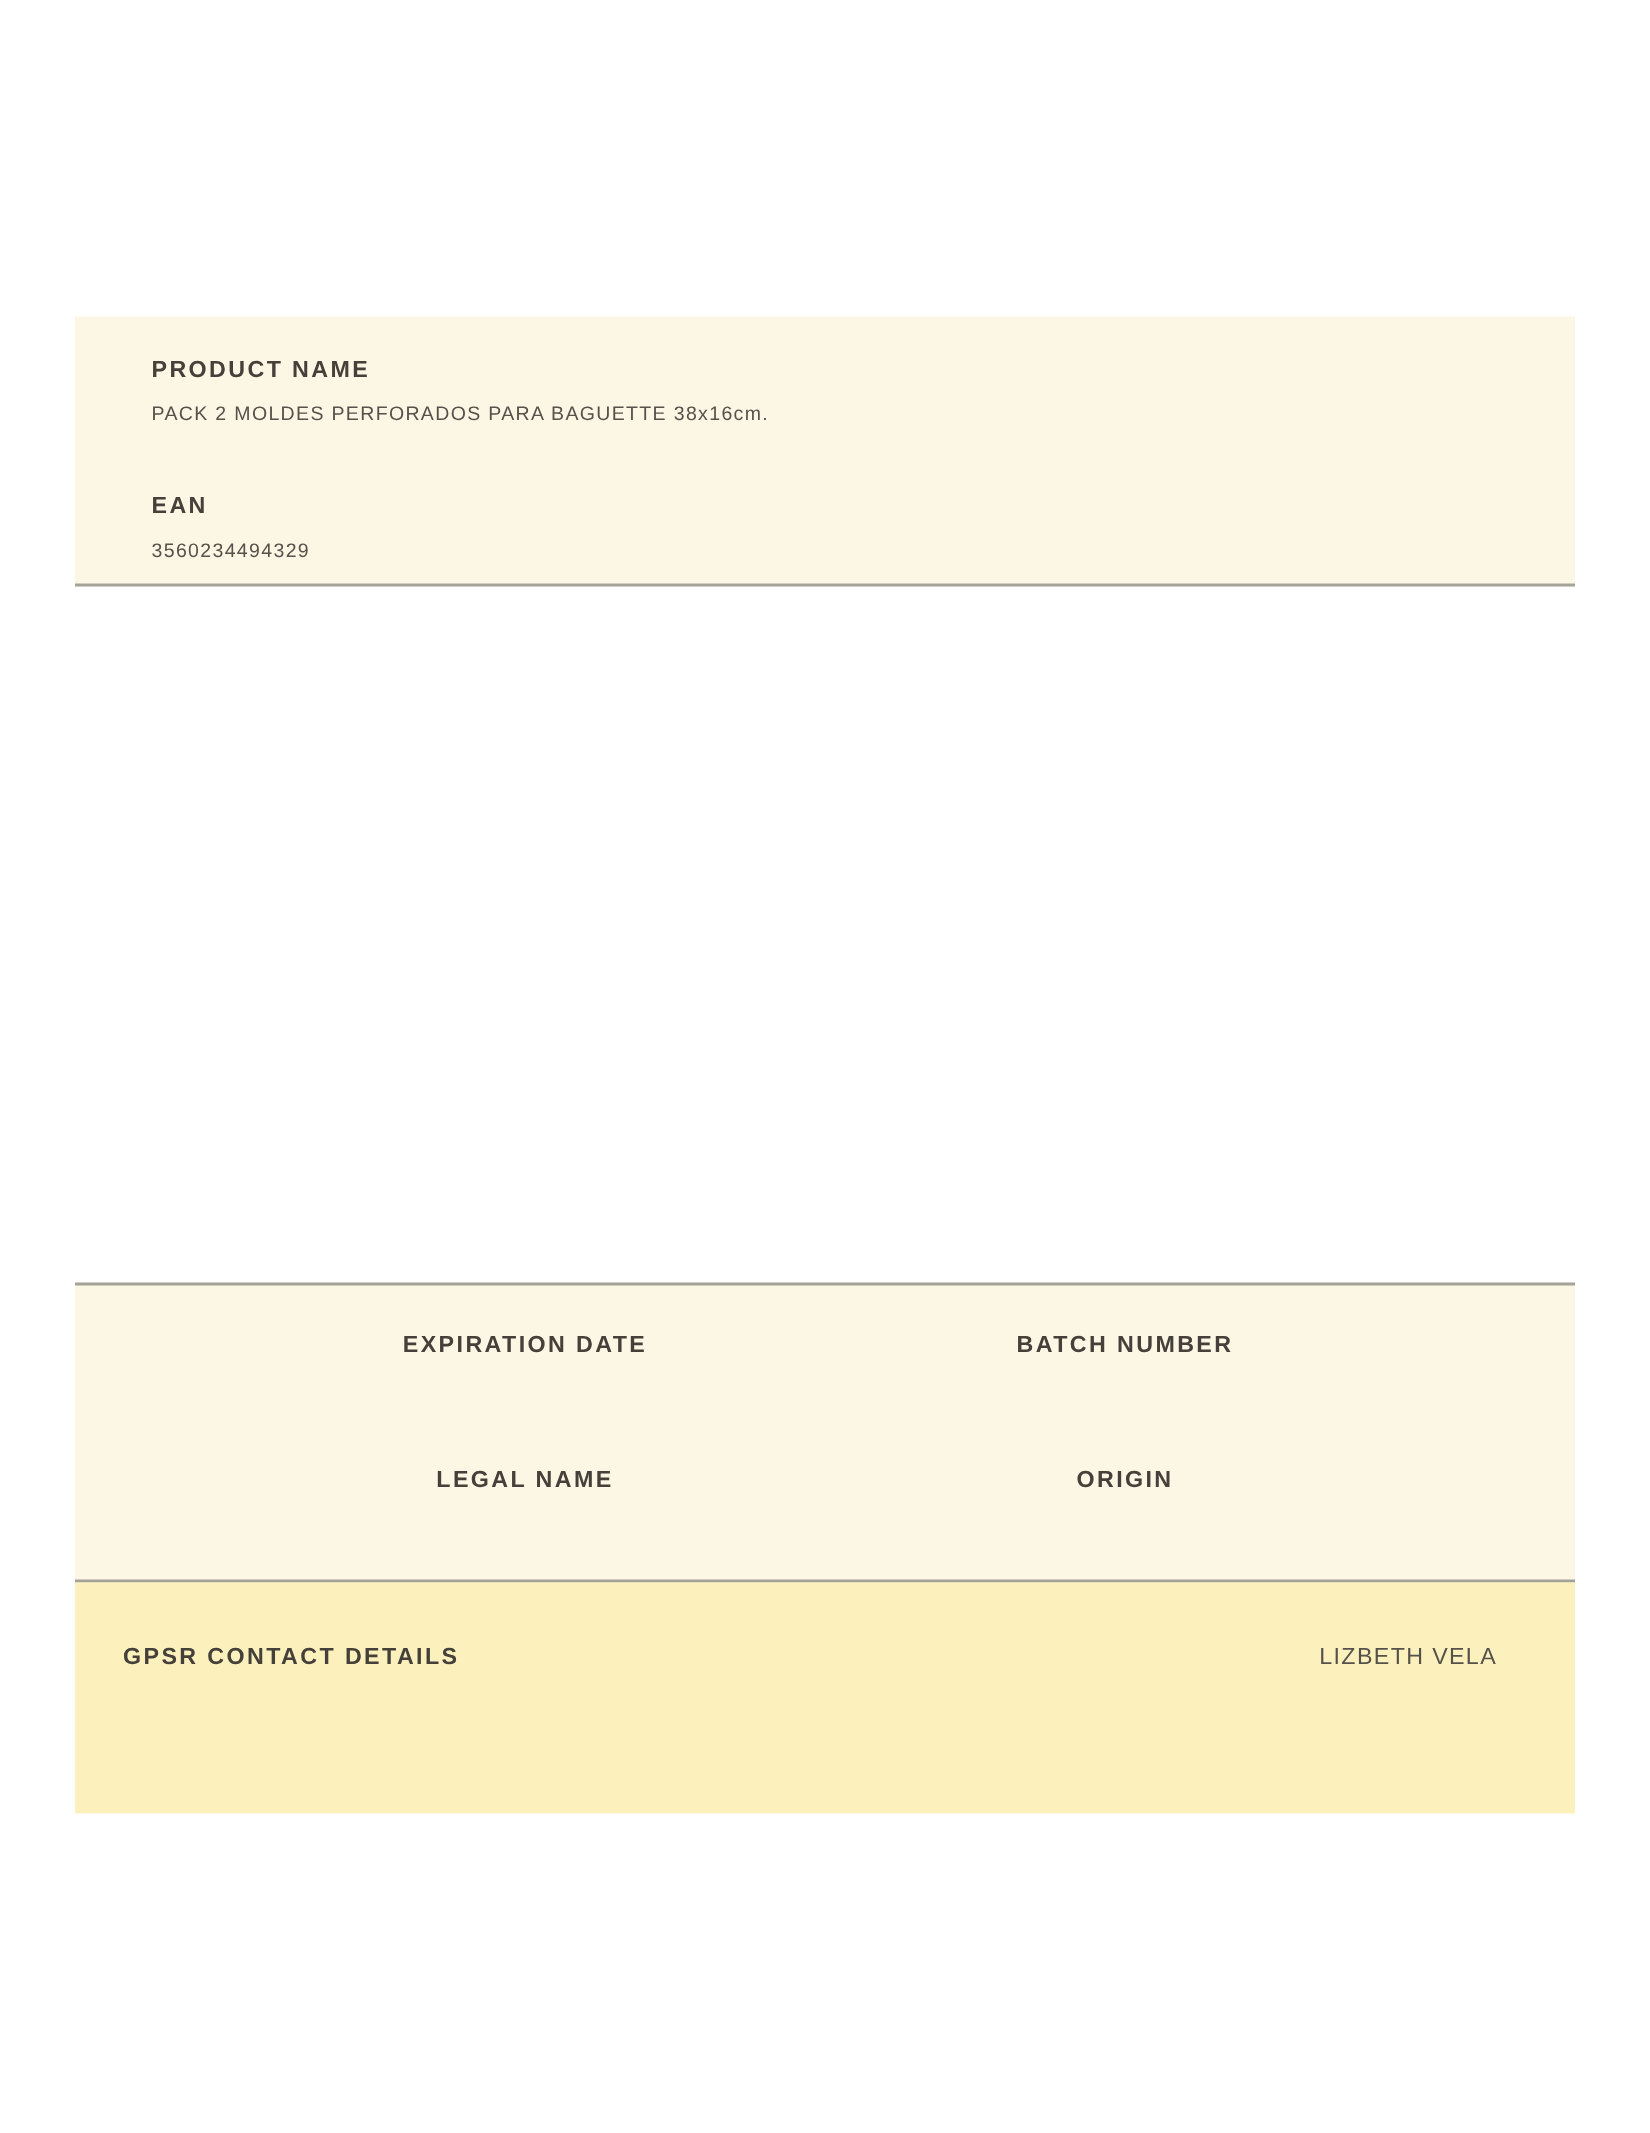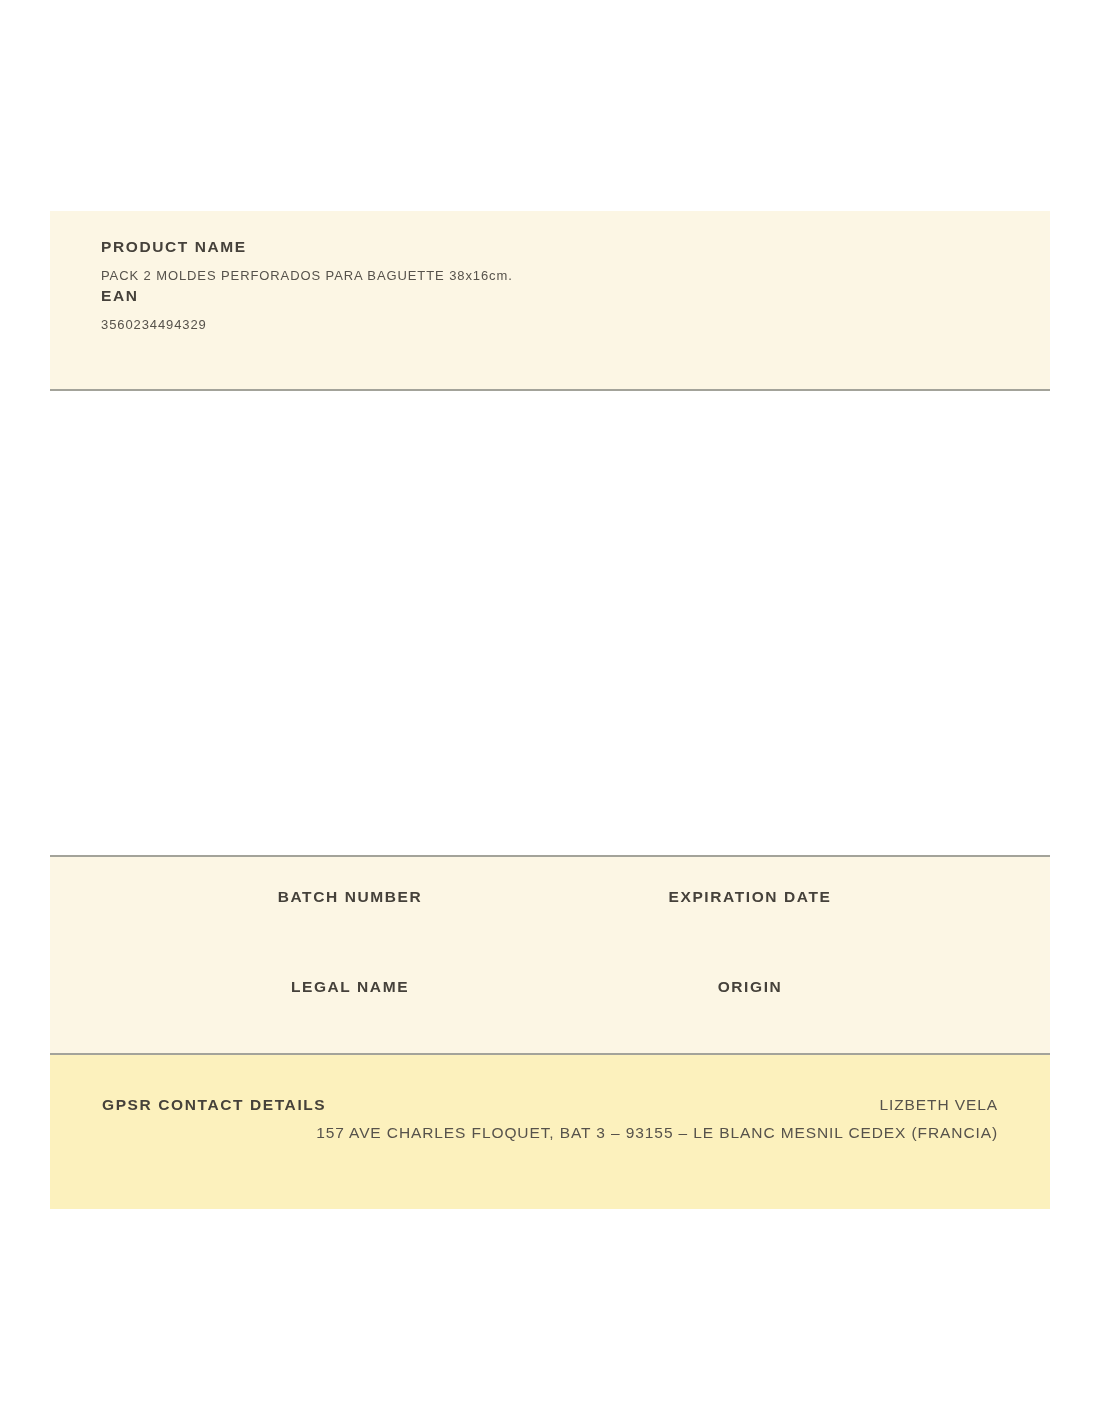--- a/index.html
+++ b/index.html
@@ -38,21 +38,21 @@
     color: #45413a;
     line-height: 20px;
   }
   .field-value {
     font-size: 13px;
     letter-spacing: 0.9px;
     color: #56524b;
     line-height: 20px;
     margin-top: 9px;
   }
-  .field-gap { }
+  .field-gap { margin-top: 42px; }
 
   
   .batch-panel {
     top: 855px;
     height: 200px;
     border-top: 2px solid #a3a39a;
     border-bottom: 2px solid #a3a39a;
     padding: 30px 100px 0 100px;
   }
   .two-col {
@@ -68,21 +68,21 @@
     letter-spacing: 0.9px;
     color: #56524b;
     line-height: 20px;
     margin-top: 8px;
   }
 
   
   .gpsr-panel {
     top: 1055px;
     height: 154px;
-    padding: 40px 52px 0 52px;
+    padding: 40px 52px 0 32px;
   }
   .gpsr-head-row {
     display: flex;
     justify-content: space-between;
     align-items: baseline;
   }
   .gpsr-line {
     font-size: 15.5px;
     letter-spacing: 0.9px;
     color: #56524b;
@@ -97,35 +97,34 @@
 <div class="panel panel-cream product-panel">
   <div class="field-label">PRODUCT NAME</div>
   <div class="field-value">PACK 2 MOLDES PERFORADOS PARA BAGUETTE 38x16cm.</div>
   <div class="field-label field-gap">EAN</div>
   <div class="field-value">3560234494329</div>
 </div>
 
 <div class="panel panel-cream batch-panel">
   <div class="two-col">
     <div>
-      <div class="field-label">BATCH NUMBER</div>
+      <div class="field-label">EXPIRATION DATE</div>
     </div>
     <div>
-      <div class="field-label">EXPIRATION DATE</div>
+      <div class="field-label">BATCH NUMBER</div>
     </div>
   </div>
   <div class="two-col row2">
     <div>
       <div class="field-label">LEGAL NAME</div>
     </div>
     <div>
       <div class="field-label">ORIGIN</div>
     </div>
   </div>
 </div>
 
 <div class="panel panel-yellow gpsr-panel">
   <div class="gpsr-head-row">
     <div class="field-label">GPSR CONTACT DETAILS</div>
     <div class="gpsr-line" style="margin-top:0;">LIZBETH VELA</div>
   </div>
-  <div class="gpsr-line">157 AVE CHARLES FLOQUET, BAT 3 – 93155 – LE BLANC MESNIL CEDEX (FRANCIA)</div>
 </div>
 
 </body></html>

